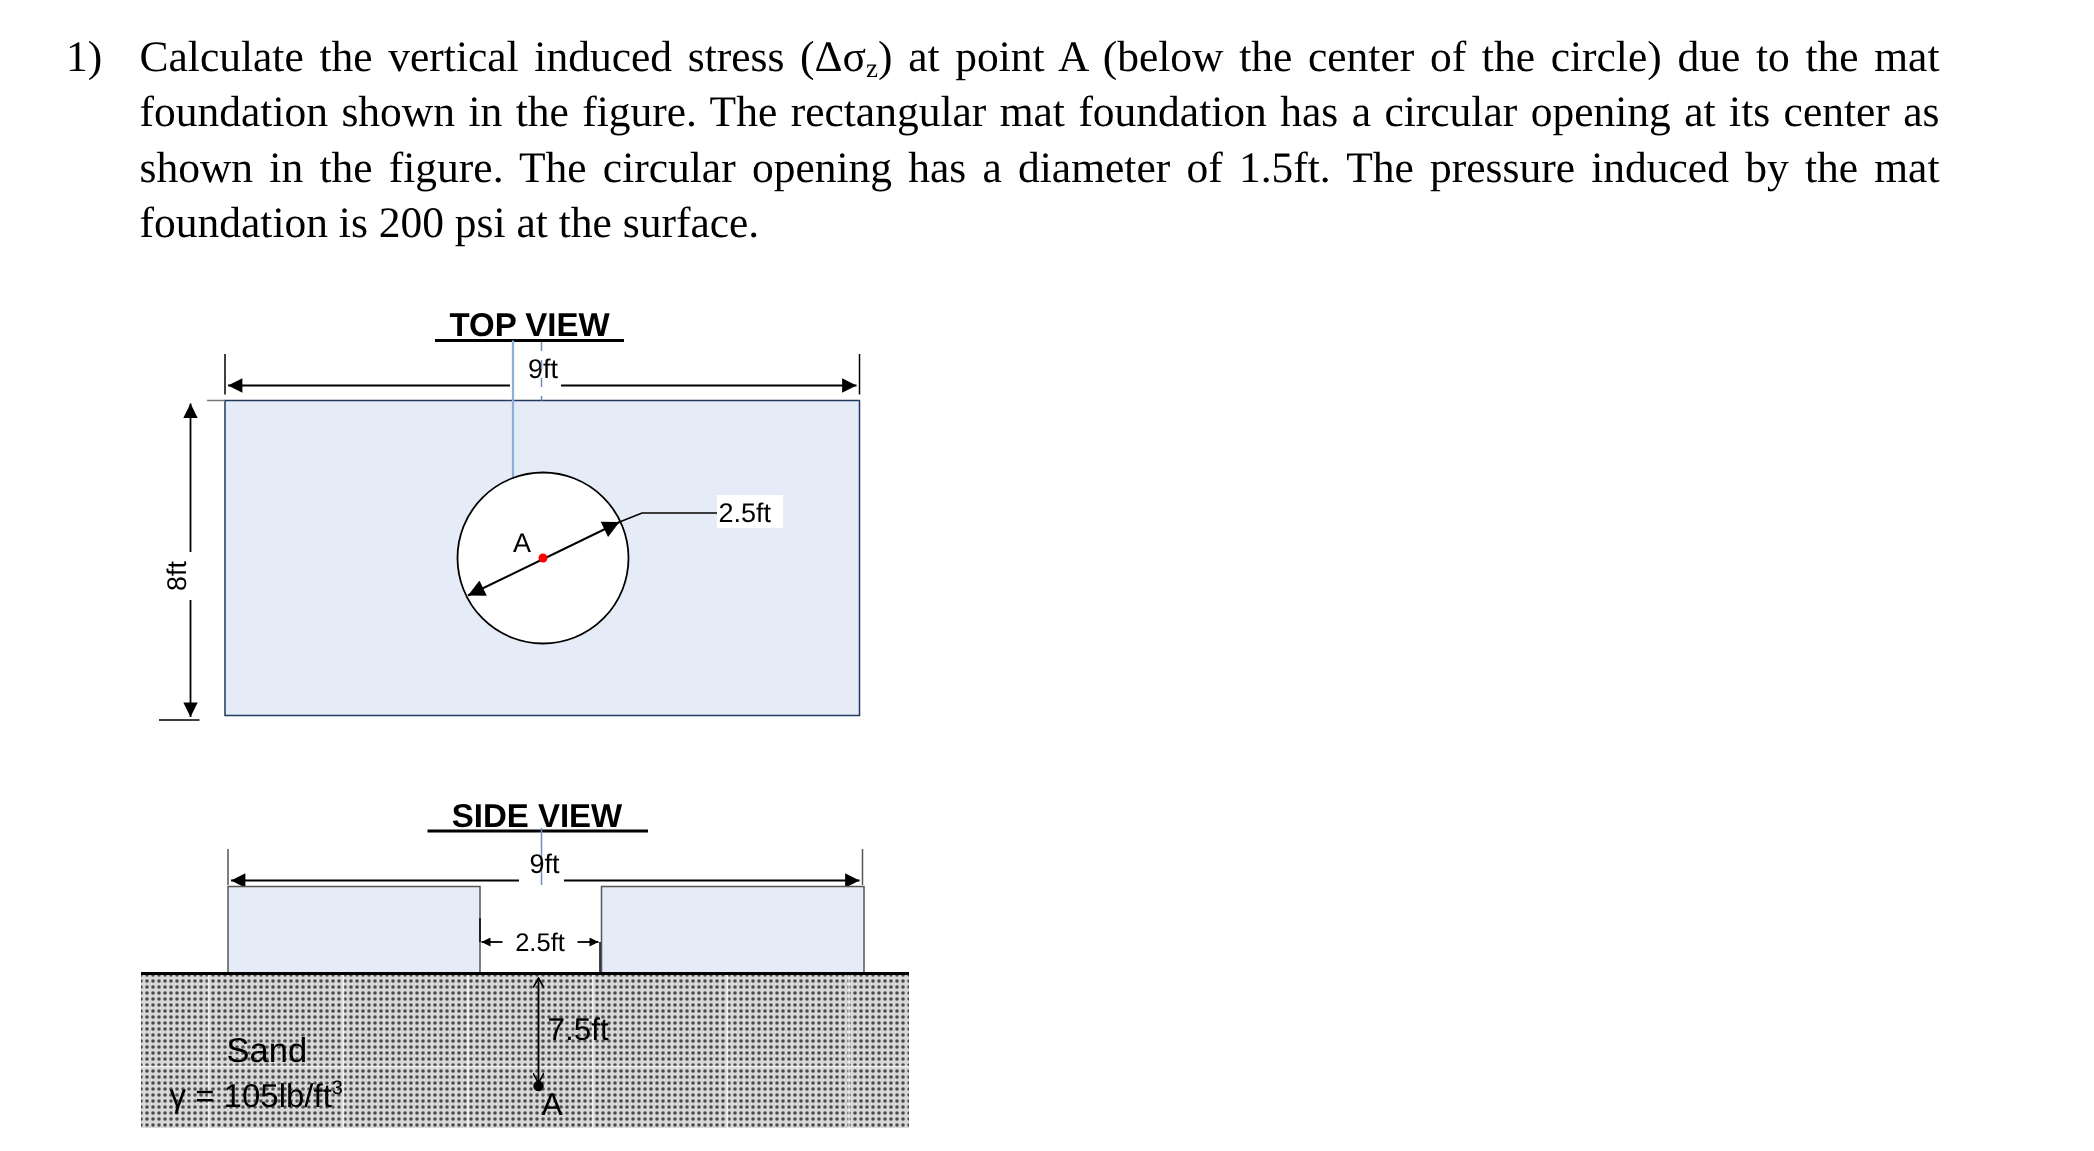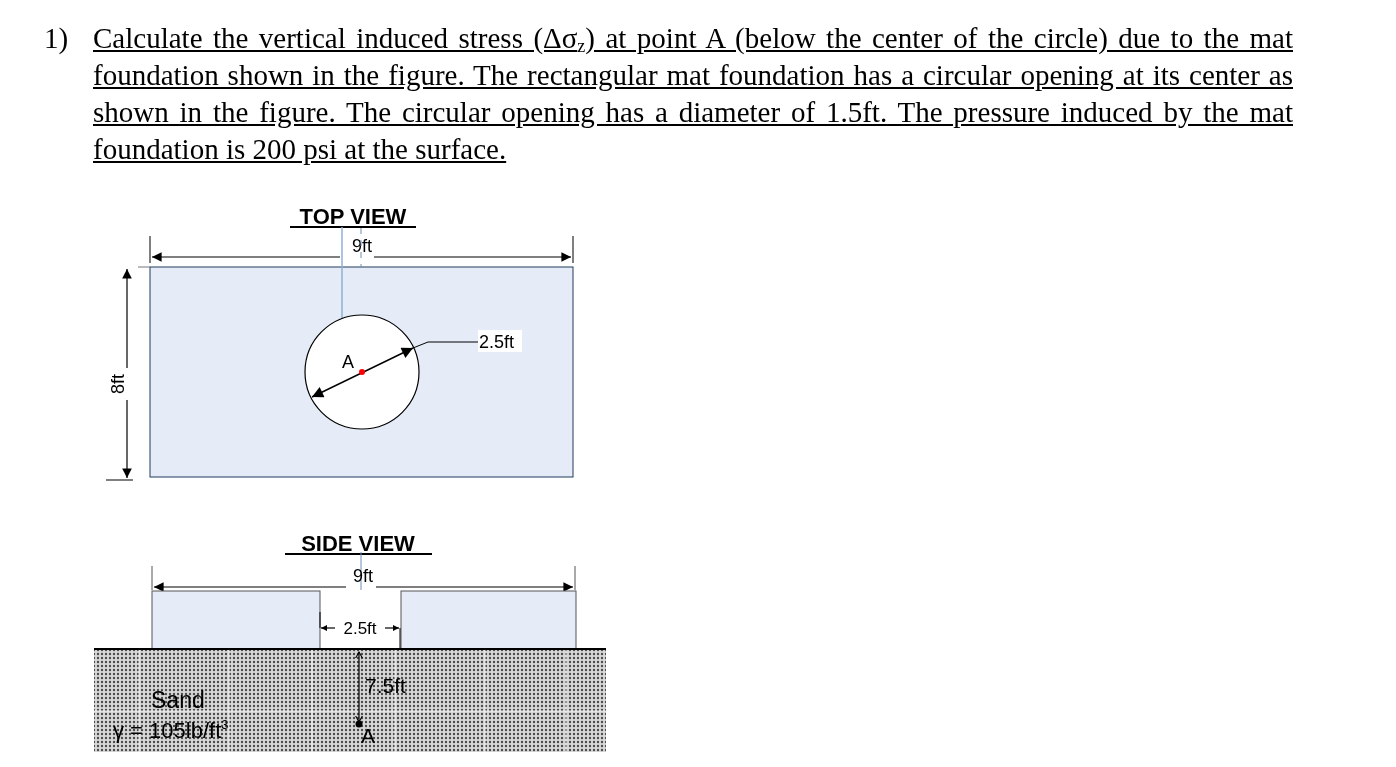--- a/index.html
+++ b/index.html
@@ -1,19 +1,19 @@
 <!DOCTYPE html>
 <html><head>
 <meta charset="utf-8">
 <style>
   html, body { margin:0; padding:0; background:#ffffff; }
   body { width:1396px; height:767px; position:relative; overflow:hidden; font-family:"Liberation Serif", serif; color:#000; }
   .problem { position:absolute; left:44px; top:20px; width:1260px; }
   .num { position:absolute; left:0; top:0; font-size:29px; line-height:37px; }
-  .ptext { position:absolute; left:49px; top:0; width:1200px; font-size:29px; line-height:37px; text-align:justify; text-align-last:left;text-decoration:underline; }
+  .ptext { position:absolute; left:49px; top:0; width:1200px; font-size:29px; line-height:37px; text-align:justify; text-align-last:left; }
   .ptext sub { font-size:18px; vertical-align:-4px; line-height:0; }
   svg text { font-family:"Liberation Sans", sans-serif; }
   .fig { position:absolute; left:0; top:0; }
 </style>
 </head>
 <body>
 
 <div class="problem">
   <span class="num">1)</span>
   <div class="ptext"><span>Calculate the vertical induced stress (Δσ</span><sub>z</sub><span>) at point A (below the center of the circle) due to the mat foundation shown in the figure. The rectangular mat foundation has a circular opening at its center as shown in the figure. The circular opening has a diameter of 1.5ft. The pressure induced by the mat foundation is 200 psi at the surface.</span></div>

